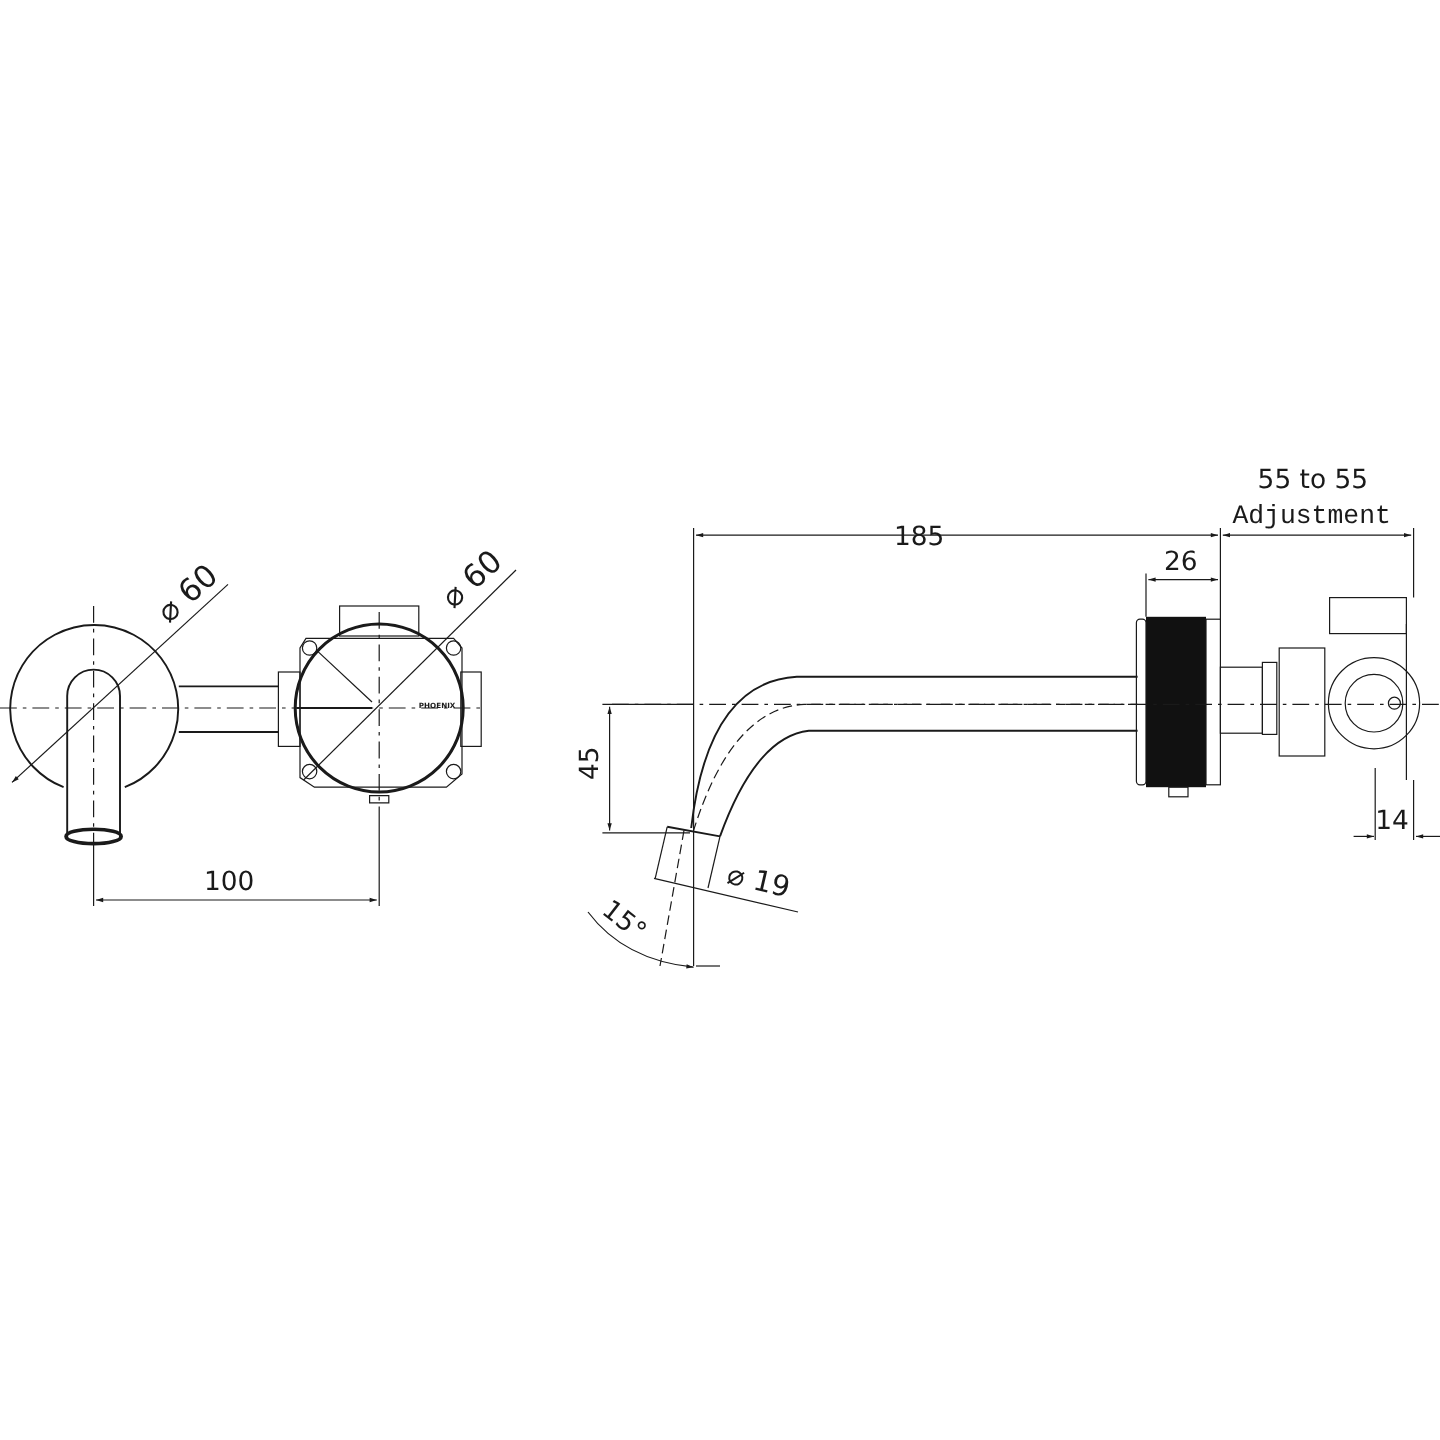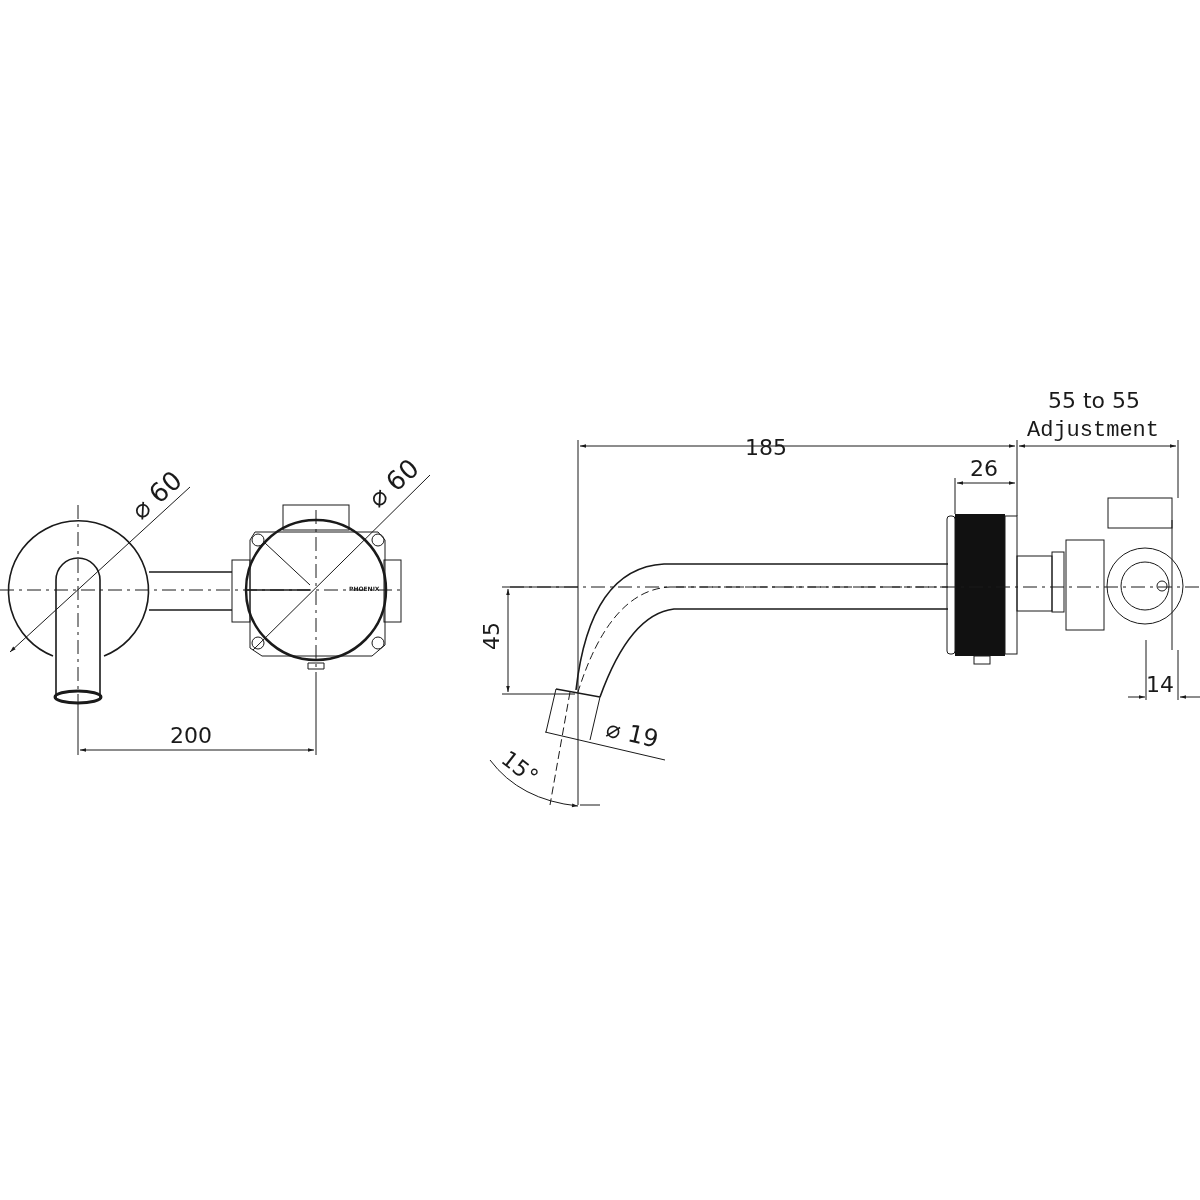--- a/index.html
+++ b/index.html
@@ -105,21 +105,21 @@
     <line class="thin" x1="545" y1="732" x2="665" y2="760"></line>
 
     <line class="dashs" x1="570" y1="692" x2="550" y2="805"></line>
     <path class="thin" d="M 490 760 Q 520 800 578 806" marker-end="url(#ar)"></path>
     <line class="thin" x1="580" y1="805" x2="600" y2="805"></line>
   </g>
 </svg>
 
 <div class="lbl" style="left:128px;top:482px;transform:rotate(-42deg);font-size:26px;">⌀ 60</div>
 <div class="lbl" style="left:365px;top:470px;transform:rotate(-42deg);font-size:26px;">⌀ 60</div>
-<div class="lbl" style="left:170px;top:725px;">200</div>
+<div class="lbl" style="left:170px;top:725px;">100</div>
 <div class="lbl" style="left:349px;top:586px;font-size:6px;font-weight:bold;">PHOENIX</div>
 
 <div class="lbl" style="left:745px;top:408px;margin-top:29px;">185</div>
 <div class="lbl" style="left:970px;top:458px;">26</div>
 <div class="lbl" style="left:1048px;top:390px;">55 to 55</div>
 <div class="lbl" style="left:1027px;top:420px;font-family:Liberation Mono, monospace;">Adjustment</div>
 <div class="lbl" style="left:478px;top:625px;transform:rotate(-90deg);">45</div>
 <div class="lbl" style="left:606px;top:722px;transform:rotate(13deg);font-size:24px;">⌀ 19</div>
 <div class="lbl" style="left:500px;top:757px;transform:rotate(38deg);">15°</div>
 <div class="lbl" style="left:1146px;top:674px;text-align:center;">14</div>

